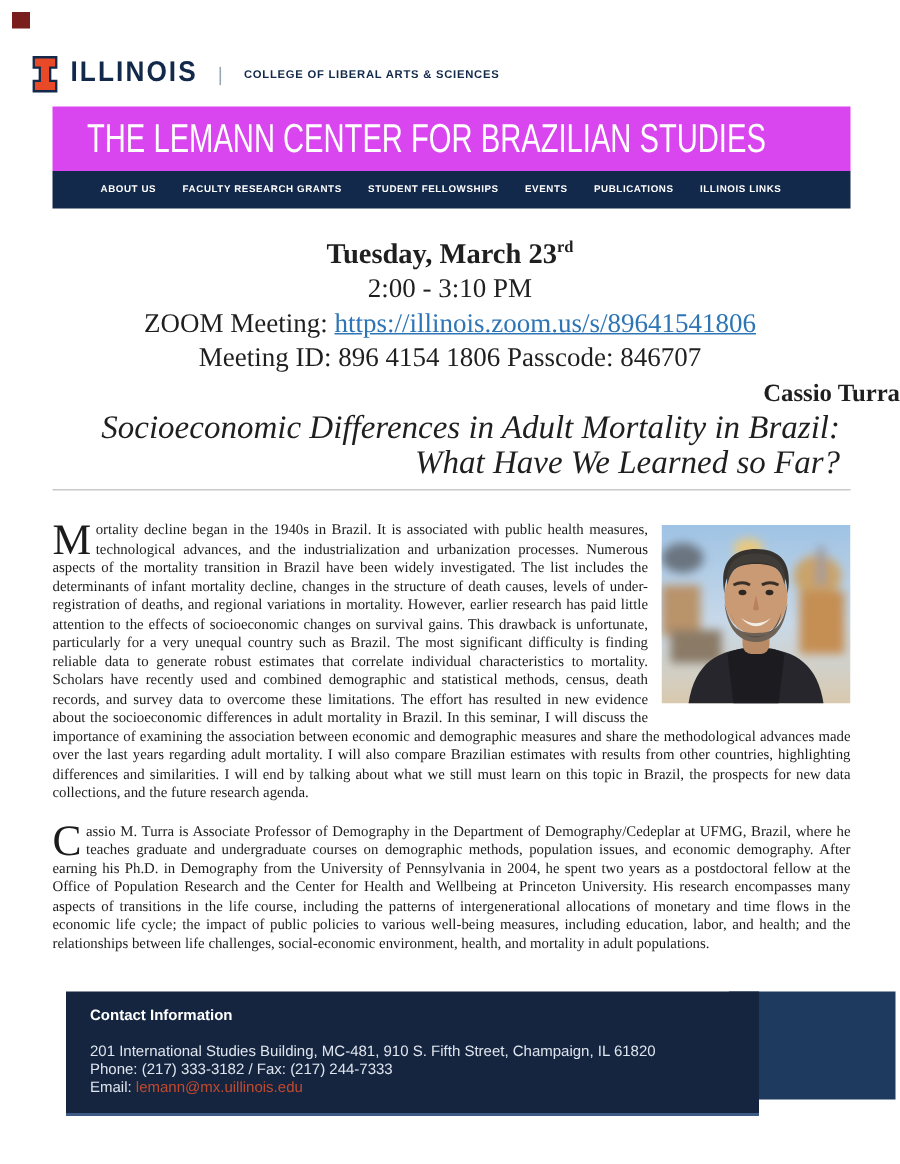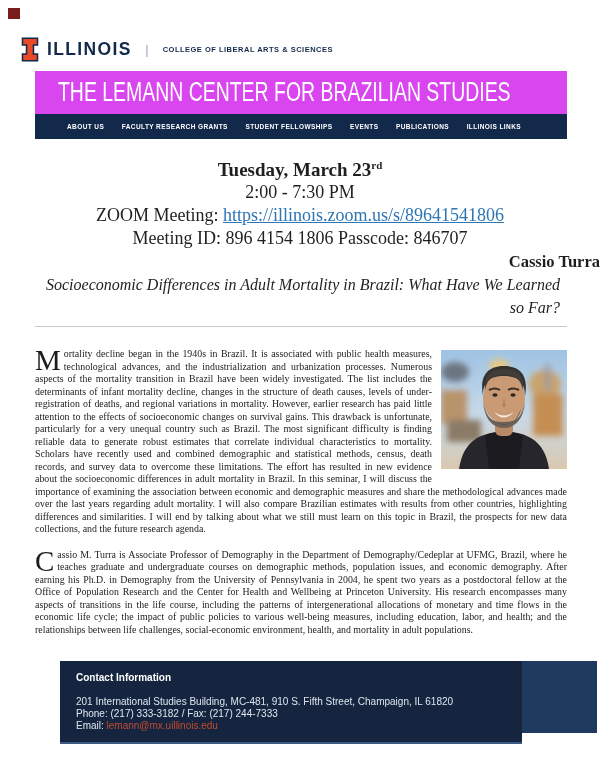--- a/index.html
+++ b/index.html
@@ -41,32 +41,32 @@
     letter-spacing:.4px; white-space:nowrap; cursor:pointer; }
   
   .event-block { margin-top:15px; text-align:center; line-height:23px; }
   .event-date { font-size:19px; font-weight:bold; }
   .event-date sup { font-size:11px; }
   .event-line { font-size:18px; }
   .zoom-link { color:#2E75B6; text-decoration:underline; cursor:pointer; }
   
   .speaker-block { margin-top:1px; text-align:right; line-height:22px; }
   .speaker-name, .speaker-affil { font-size:16.5px; font-weight:bold; }
-  .talk-title { font-size:16px; font-style:italic; line-height:23px;
+  .talk-title { font-size:22px; font-style:italic; line-height:23px;
     max-width:520px; margin:0 auto; }
   .divider { margin:7px 33px 0 35px; border-top:1px solid #c9c9c9; height:0; }
   
   .body-copy { margin:21px 33px 0 35px; }
   .body-copy p { font-size:9.9px; line-height:12.5px; text-align:justify; color:#1c1c1c; }
   .body-copy p + p { margin-top:13px; }
   .dropcap { float:left; font-size:29px; line-height:23px; padding:1px 3px 0 0; }
   .photo-float { float:right; width:126px; height:119px; margin:2px 0 5px 9px; }
   .photo-float svg { display:block; width:100%; height:100%; }
   
-  .footer-wrap { position:absolute; left:40px; right:0; top:661px; height:86px;padding-left:20px; }
+  .footer-wrap { position:absolute; left:24px; right:0; top:661px; height:86px;padding-left:20px; }
   .footer-light { position:absolute; left:462px; right:3px; top:0; height:72px;
     background:#1E3A5E; }
   .footer-dark { position:relative; z-index:1; width:462px; min-height:79px;
     background:#15253F; padding:11px 16px 10px 16px;
     border-bottom:2px solid #3d5a85;
     font-family:"Liberation Sans", sans-serif; color:#e9edf4; }
   .footer-heading { font-size:10px; font-weight:bold; color:#ffffff; margin-bottom:13px; }
   .footer-line { font-size:10px; line-height:12px; color:#dfe5ee; }
   .email-link { color:#c14a2e; cursor:pointer; }
 </style>
@@ -95,21 +95,21 @@
     <span class="nav-item">ABOUT US</span>
     <span class="nav-item">FACULTY RESEARCH GRANTS</span>
     <span class="nav-item">STUDENT FELLOWSHIPS</span>
     <span class="nav-item">EVENTS</span>
     <span class="nav-item">PUBLICATIONS</span>
     <span class="nav-item">ILLINOIS LINKS</span>
   </div>
 
   <div class="event-block">
     <div class="event-date"><span>Tuesday, March 23</span><sup>rd</sup></div>
-    <div class="event-line">2:00 - 7:30 PM</div>
+    <div class="event-line">2:00 - 3:10 PM</div>
     <div class="event-line"><span>ZOOM Meeting: </span><a class="zoom-link">https://illinois.zoom.us/s/89641541806</a></div>
     <div class="event-line">Meeting ID: 896 4154 1806 Passcode: 846707</div>
   </div>
 
   <div class="speaker-block">
     <div class="speaker-name">Cassio Turra</div>
     <div class="talk-title">Socioeconomic Differences in Adult Mortality in Brazil: What Have We Learned so Far?</div>
   </div>
 
   <div class="divider"></div>

